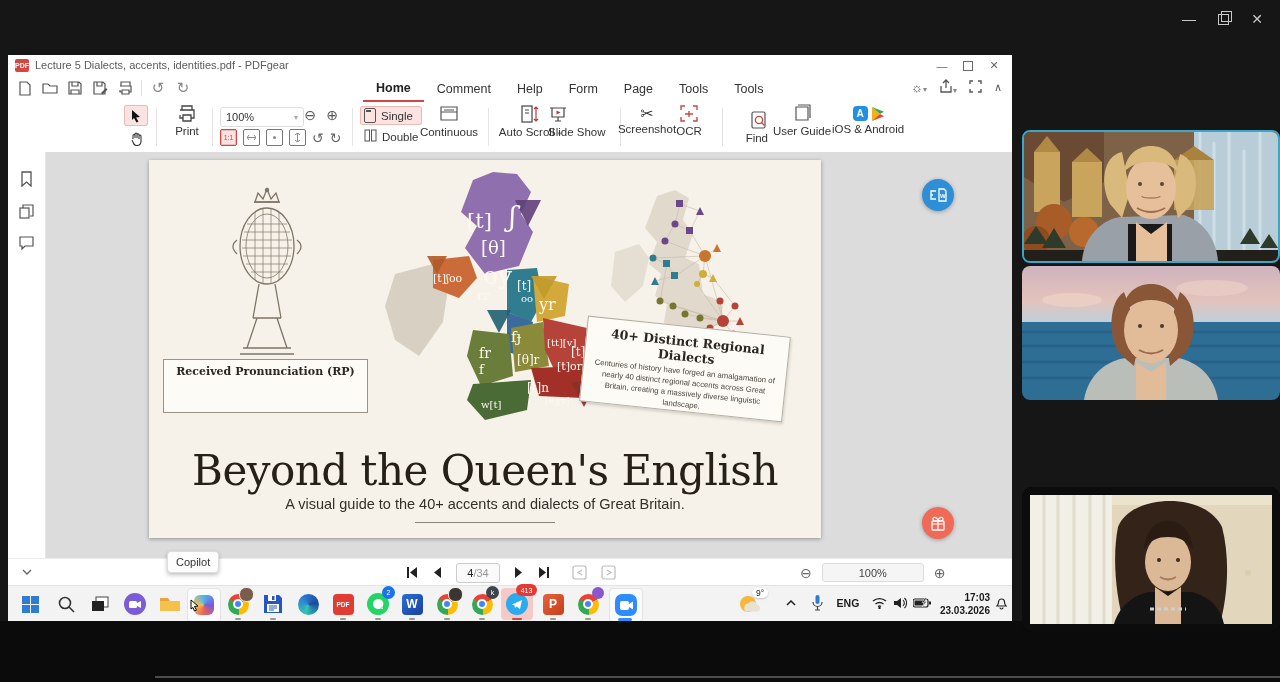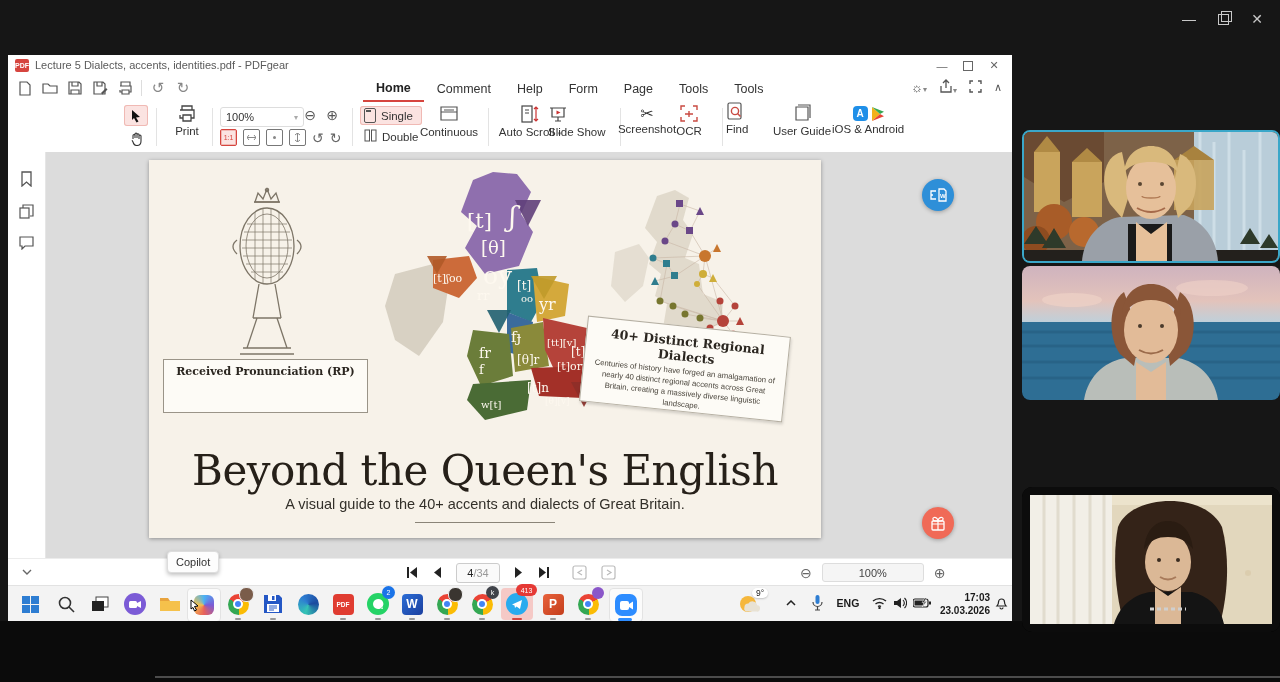--- a/index.html
+++ b/index.html
@@ -248,21 +248,21 @@
         <div class="tlabel">Screenshot</div>
       </div>
       <div class="abs" style="left:656px;top:2px;width:50px;text-align:center;">
         <svg width="20" height="19">
             <path d="M2 6V2h4 M14 2h4v4 M18 13v4h-4 M6 17H2v-4" fill="none" stroke="#c94a42" stroke-width="1.4"></path>
             <path d="M6 10h8 M10 7v6" stroke="#c94a42" stroke-width="1.4"></path>
           </svg>
         <div class="tlabel">OCR</div>
       </div>
       <div class="abs tsep" style="left:714px;"></div>
-      <div class="abs" style="left:718px;top:0;width:42px;text-align:left;">
+      <div class="abs" style="left:718px;top:9px;width:42px;text-align:right;">
         <svg width="18" height="19">
             <rect x="2" y="1" width="13" height="16" rx="1.5" fill="none" stroke="#555" stroke-width="1.2"></rect>
             <circle cx="9" cy="9" r="3.6" fill="none" stroke="#c94a42" stroke-width="1.4"></circle>
             <path d="M11.5 11.5l3 3" stroke="#c94a42" stroke-width="1.4"></path>
           </svg>
         <div class="tlabel">Find</div>
       </div>
       <div class="abs" style="left:762px;top:2px;width:64px;text-align:center;">
         <svg width="19" height="19">
             <path d="M3 3h12v13H3z M5 1h12v13" fill="none" stroke="#555" stroke-width="1.2"></path>

